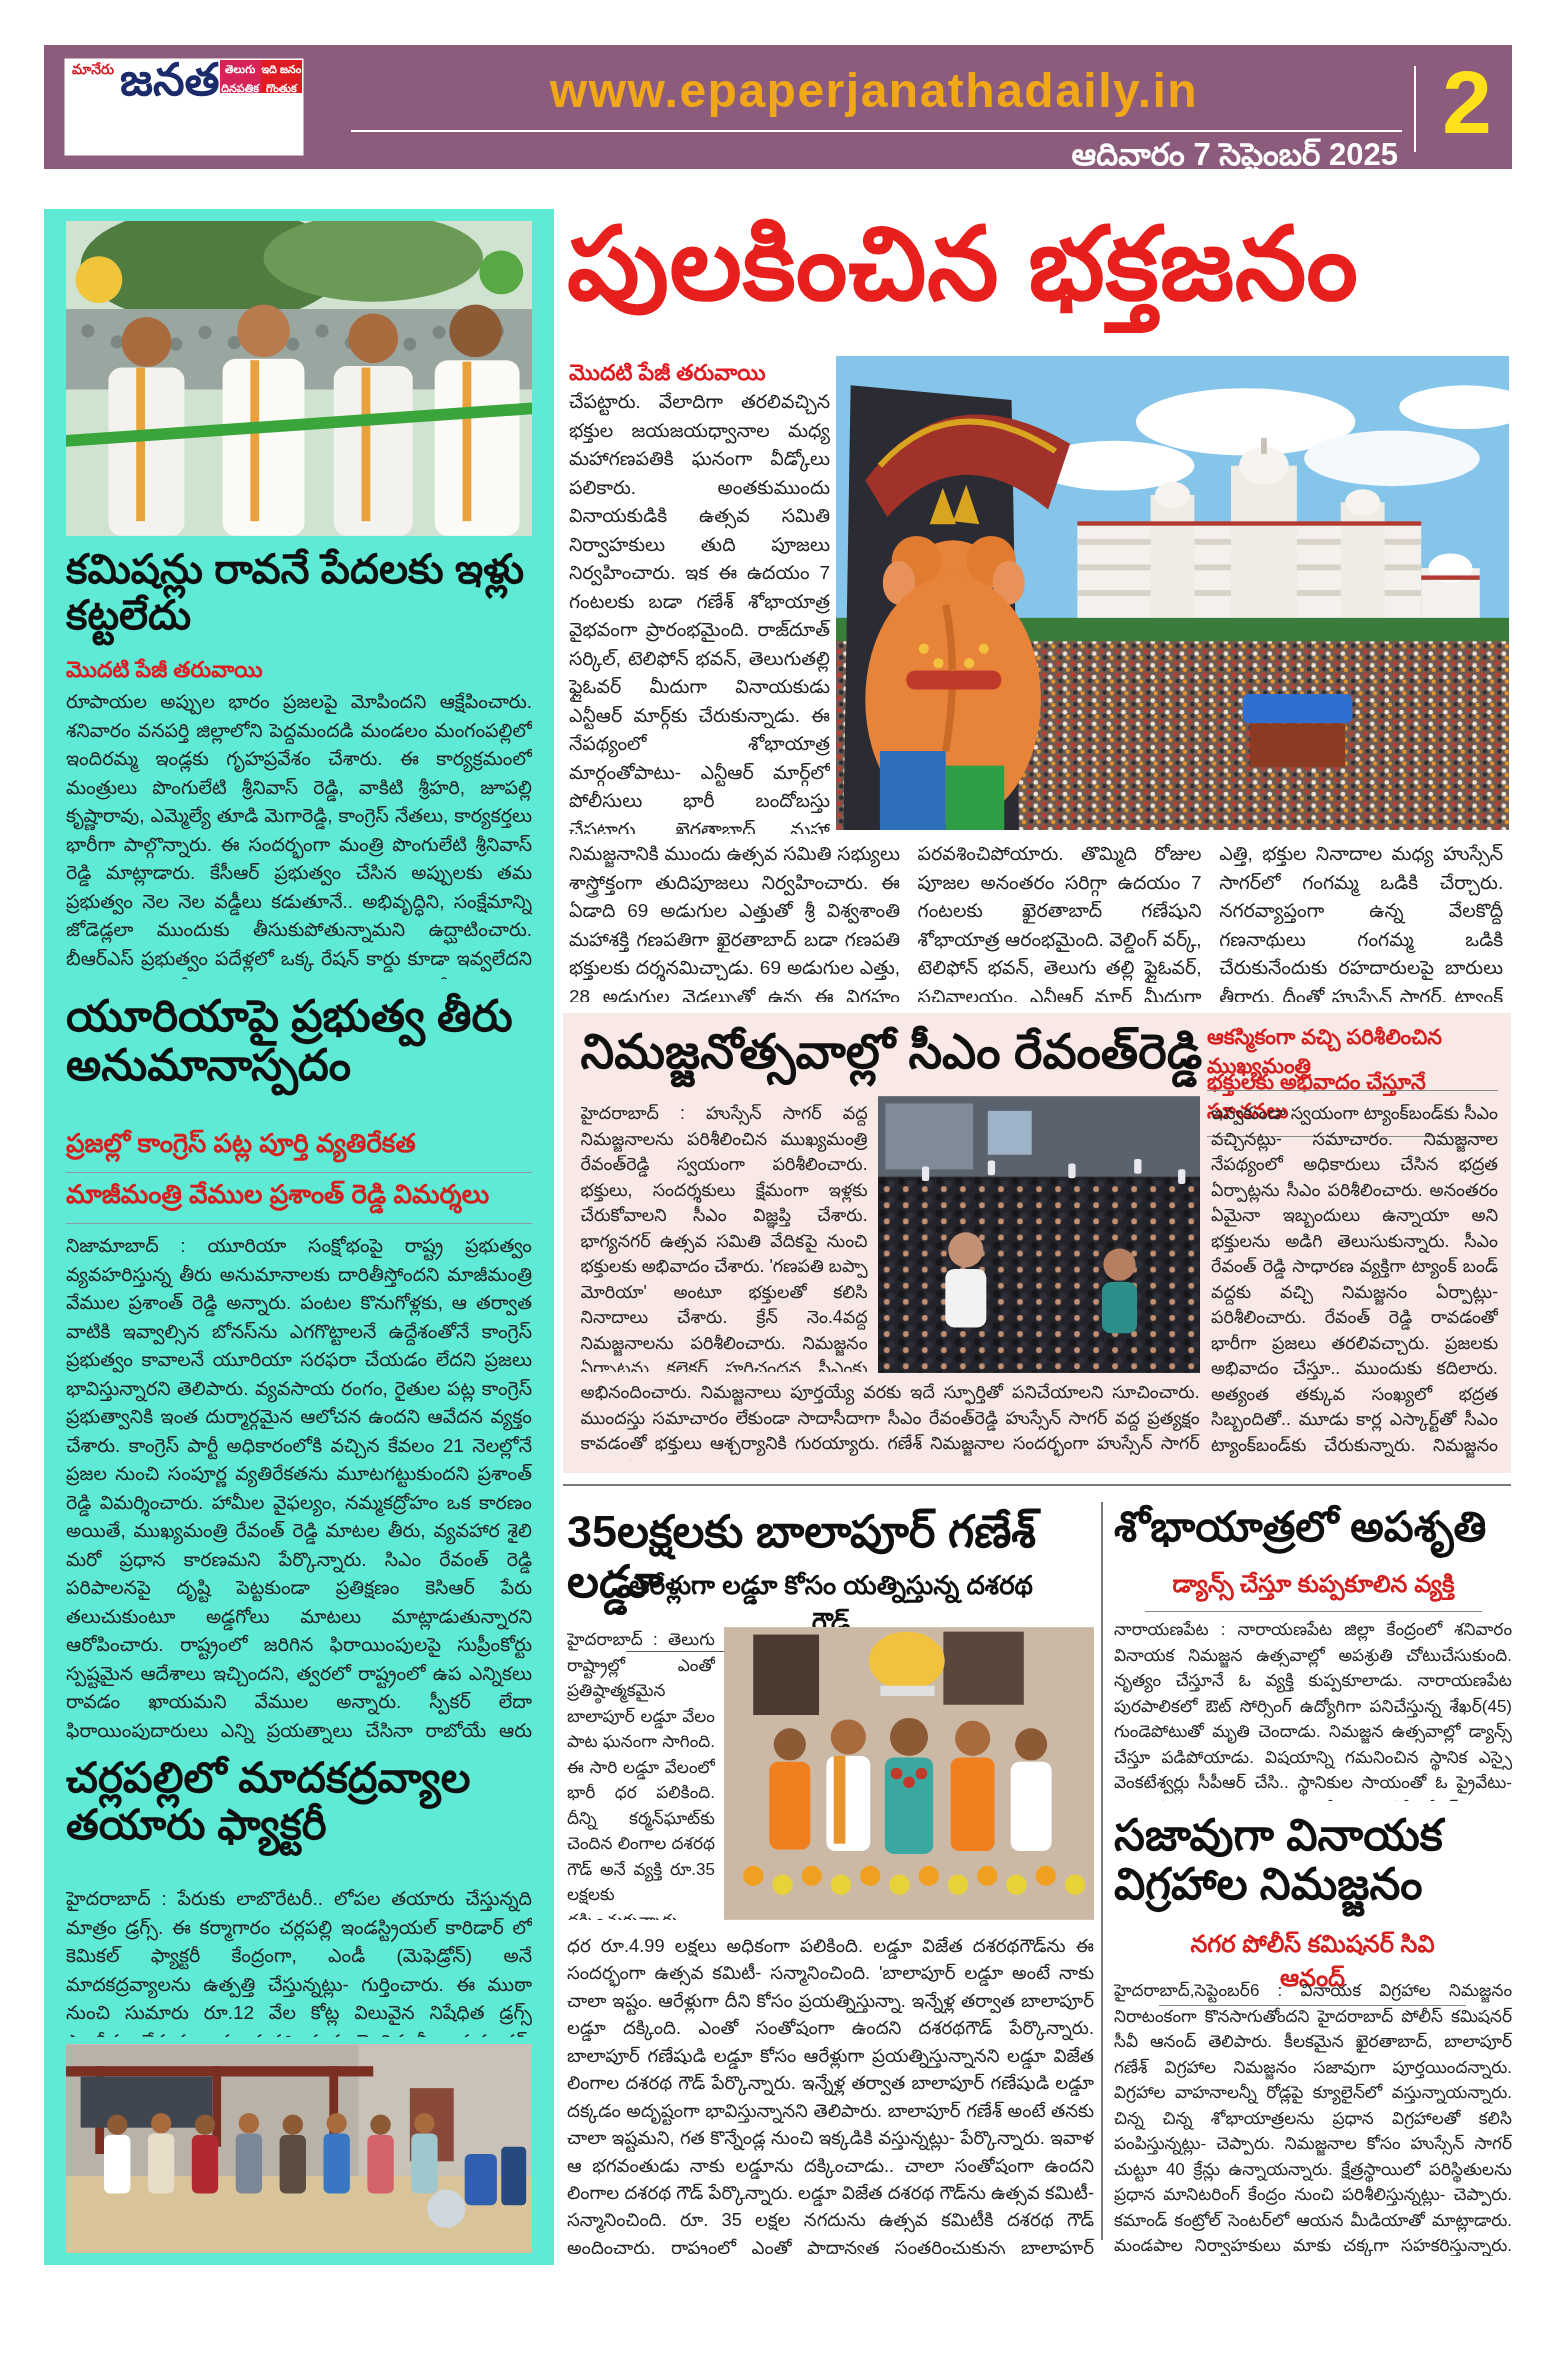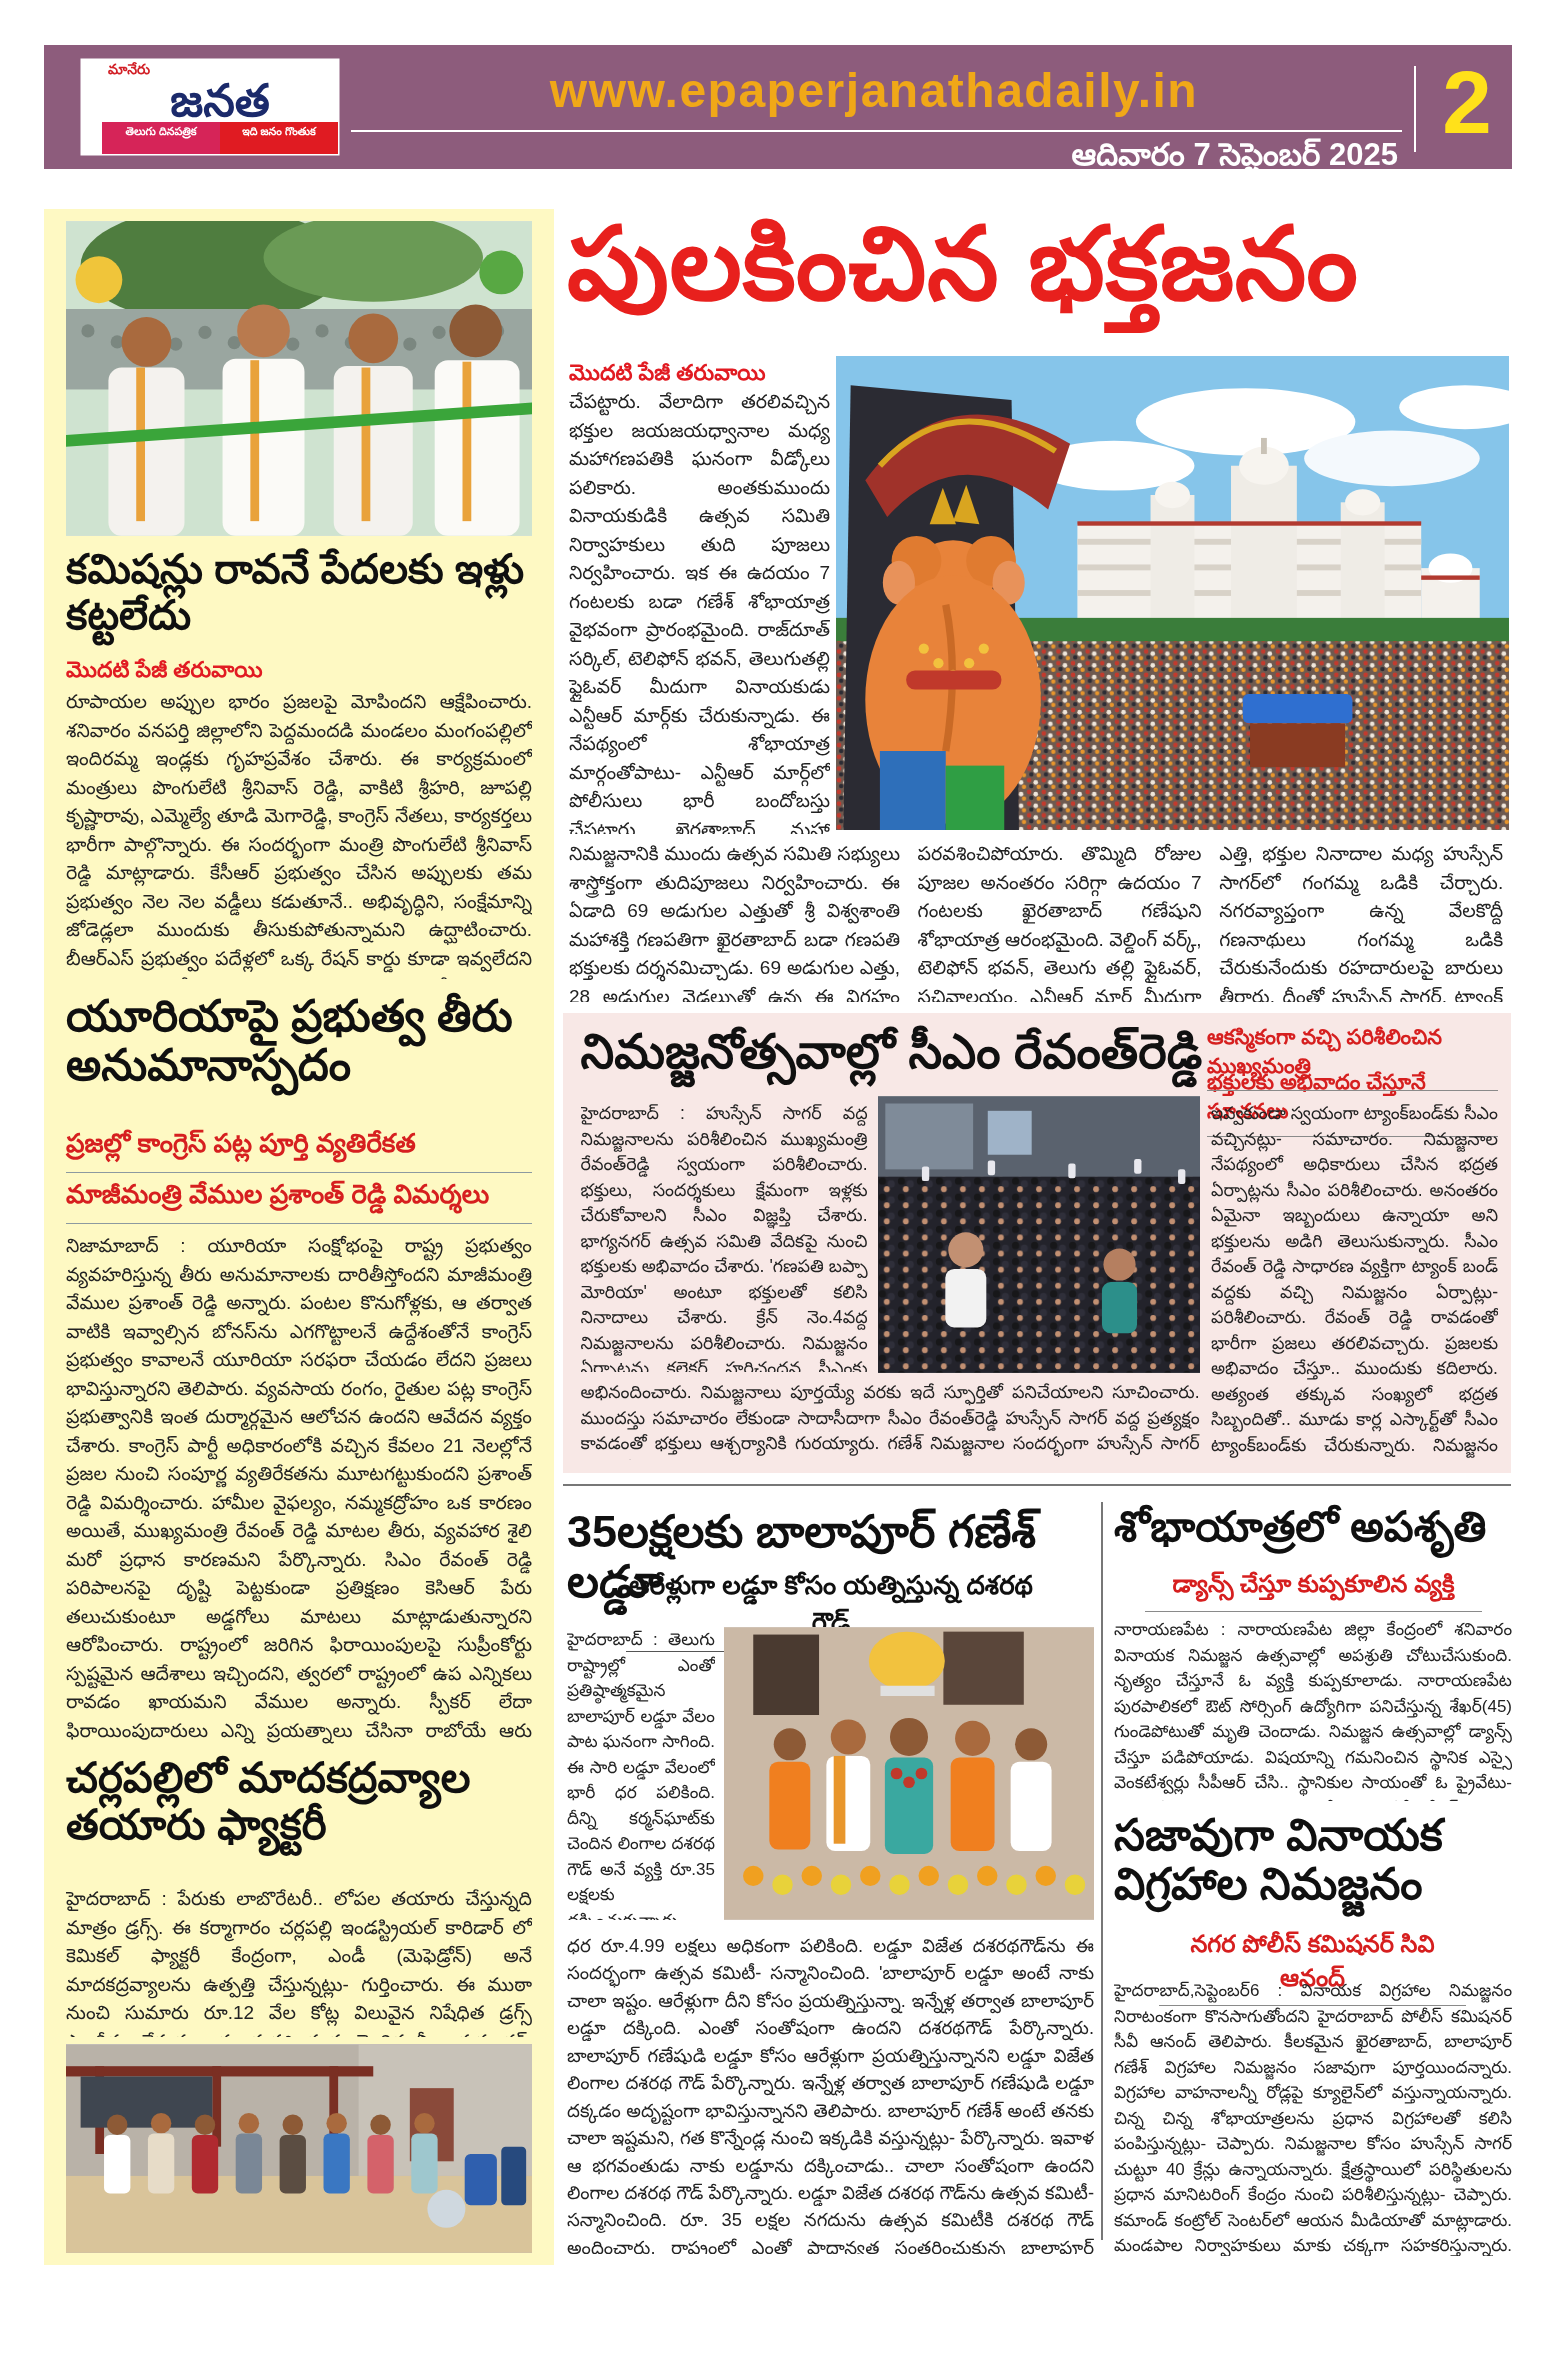--- a/index.html
+++ b/index.html
@@ -2,38 +2,38 @@
 <html style="font-size:11.7px"><head>
 <meta charset="utf-8">
 <title>Janatha ePaper - Page 2</title>
 <style>
   html,body{margin:0;padding:0;background:#e9e9e9;}
   .page{position:relative;width:1556px;height:2377px;background:#ffffff;overflow:hidden;
         font-family:"Liberation Sans", sans-serif;color:#1f1f1f;}
 
   
   .masthead{position:absolute;left:44px;top:45px;width:1468px;height:124px;background:#8d5c7c;}
-  .logo-box{position:absolute;left:38px;top:14.6px;width:236px;height:94px;background:#ffffff;
-            box-shadow:0 0 0 1.5px #ffffff;display:flex;flex-direction:column;padding-left:20px;}
+  .logo-box{position:absolute;left:22px;top:14.6px;width:236px;height:94px;background:#ffffff;
+            box-shadow:0 0 0 1.5px #ffffff;display:flex;flex-direction:row;}
   .logo-top{color:#d21f26;font-size:14px;font-weight:bold;padding:1.5px 5.9px 0 5.9px;}
   .logo-main{color:#1b2a6b;font-size:45px;font-weight:bold;text-align:center;line-height:0.9;flex:1;}
   .logo-strip{display:flex;height:33px;font-size:11px;font-weight:bold;color:#fff;text-align:center;}
   .logo-strip .ls-l{background:#d62458;flex:1;line-height:19px;}
   .logo-strip .ls-r{background:#e01b22;flex:1;line-height:19px;}
   .mast-url{position:absolute;left:307px;top:17.6px;width:1046px;text-align:center;
             color:#f0a818;font-size:48px;font-weight:bold;letter-spacing:1.5px;}
   .mast-line{position:absolute;left:307px;top:85px;width:1051px;height:2.2px;background:#ffffff;}
   .mast-date{position:absolute;left:849px;top:92px;width:505px;text-align:right;
              color:#ffffff;font-size:31px;font-weight:bold;}
   .mast-vline{position:absolute;left:1370px;top:20.5px;width:2.2px;height:86px;background:#ffffff;}
   .mast-page{position:absolute;left:1382px;top:4.4px;width:82px;text-align:center;
              color:#ffe11a;font-size:89px;font-weight:bold;line-height:1.2;}
 
   
-  .left-rail{position:absolute;left:44px;top:209px;width:510px;height:2056px;background:#fef9c3;}
+  .left-rail{position:absolute;left:44px;top:209px;width:510px;height:2056px;background:#5eead4;}
   .lr-item{position:absolute;left:22px;width:466px;}
   .photo-frame{background:#ddd;overflow:hidden;}
   .headline{font-weight:bold;color:#101010;line-height:1.12;}
   .red-label{color:#e11b22;font-weight:bold;font-size:22px;}
   .red-subhead{color:#d61f1f;font-weight:bold;border-bottom:1.5px solid #8c9aa0;padding:5.9px 0 7.3px 0;}
   .body-text{font-size:19px;line-height:1.5;text-align:justify;color:#222;overflow:hidden;}
 
   .lr-photo1{top:11.7px;height:315px;}
   .lr-h1{top:338px;font-size:41px;}
   .lr-label{top:448px;}

